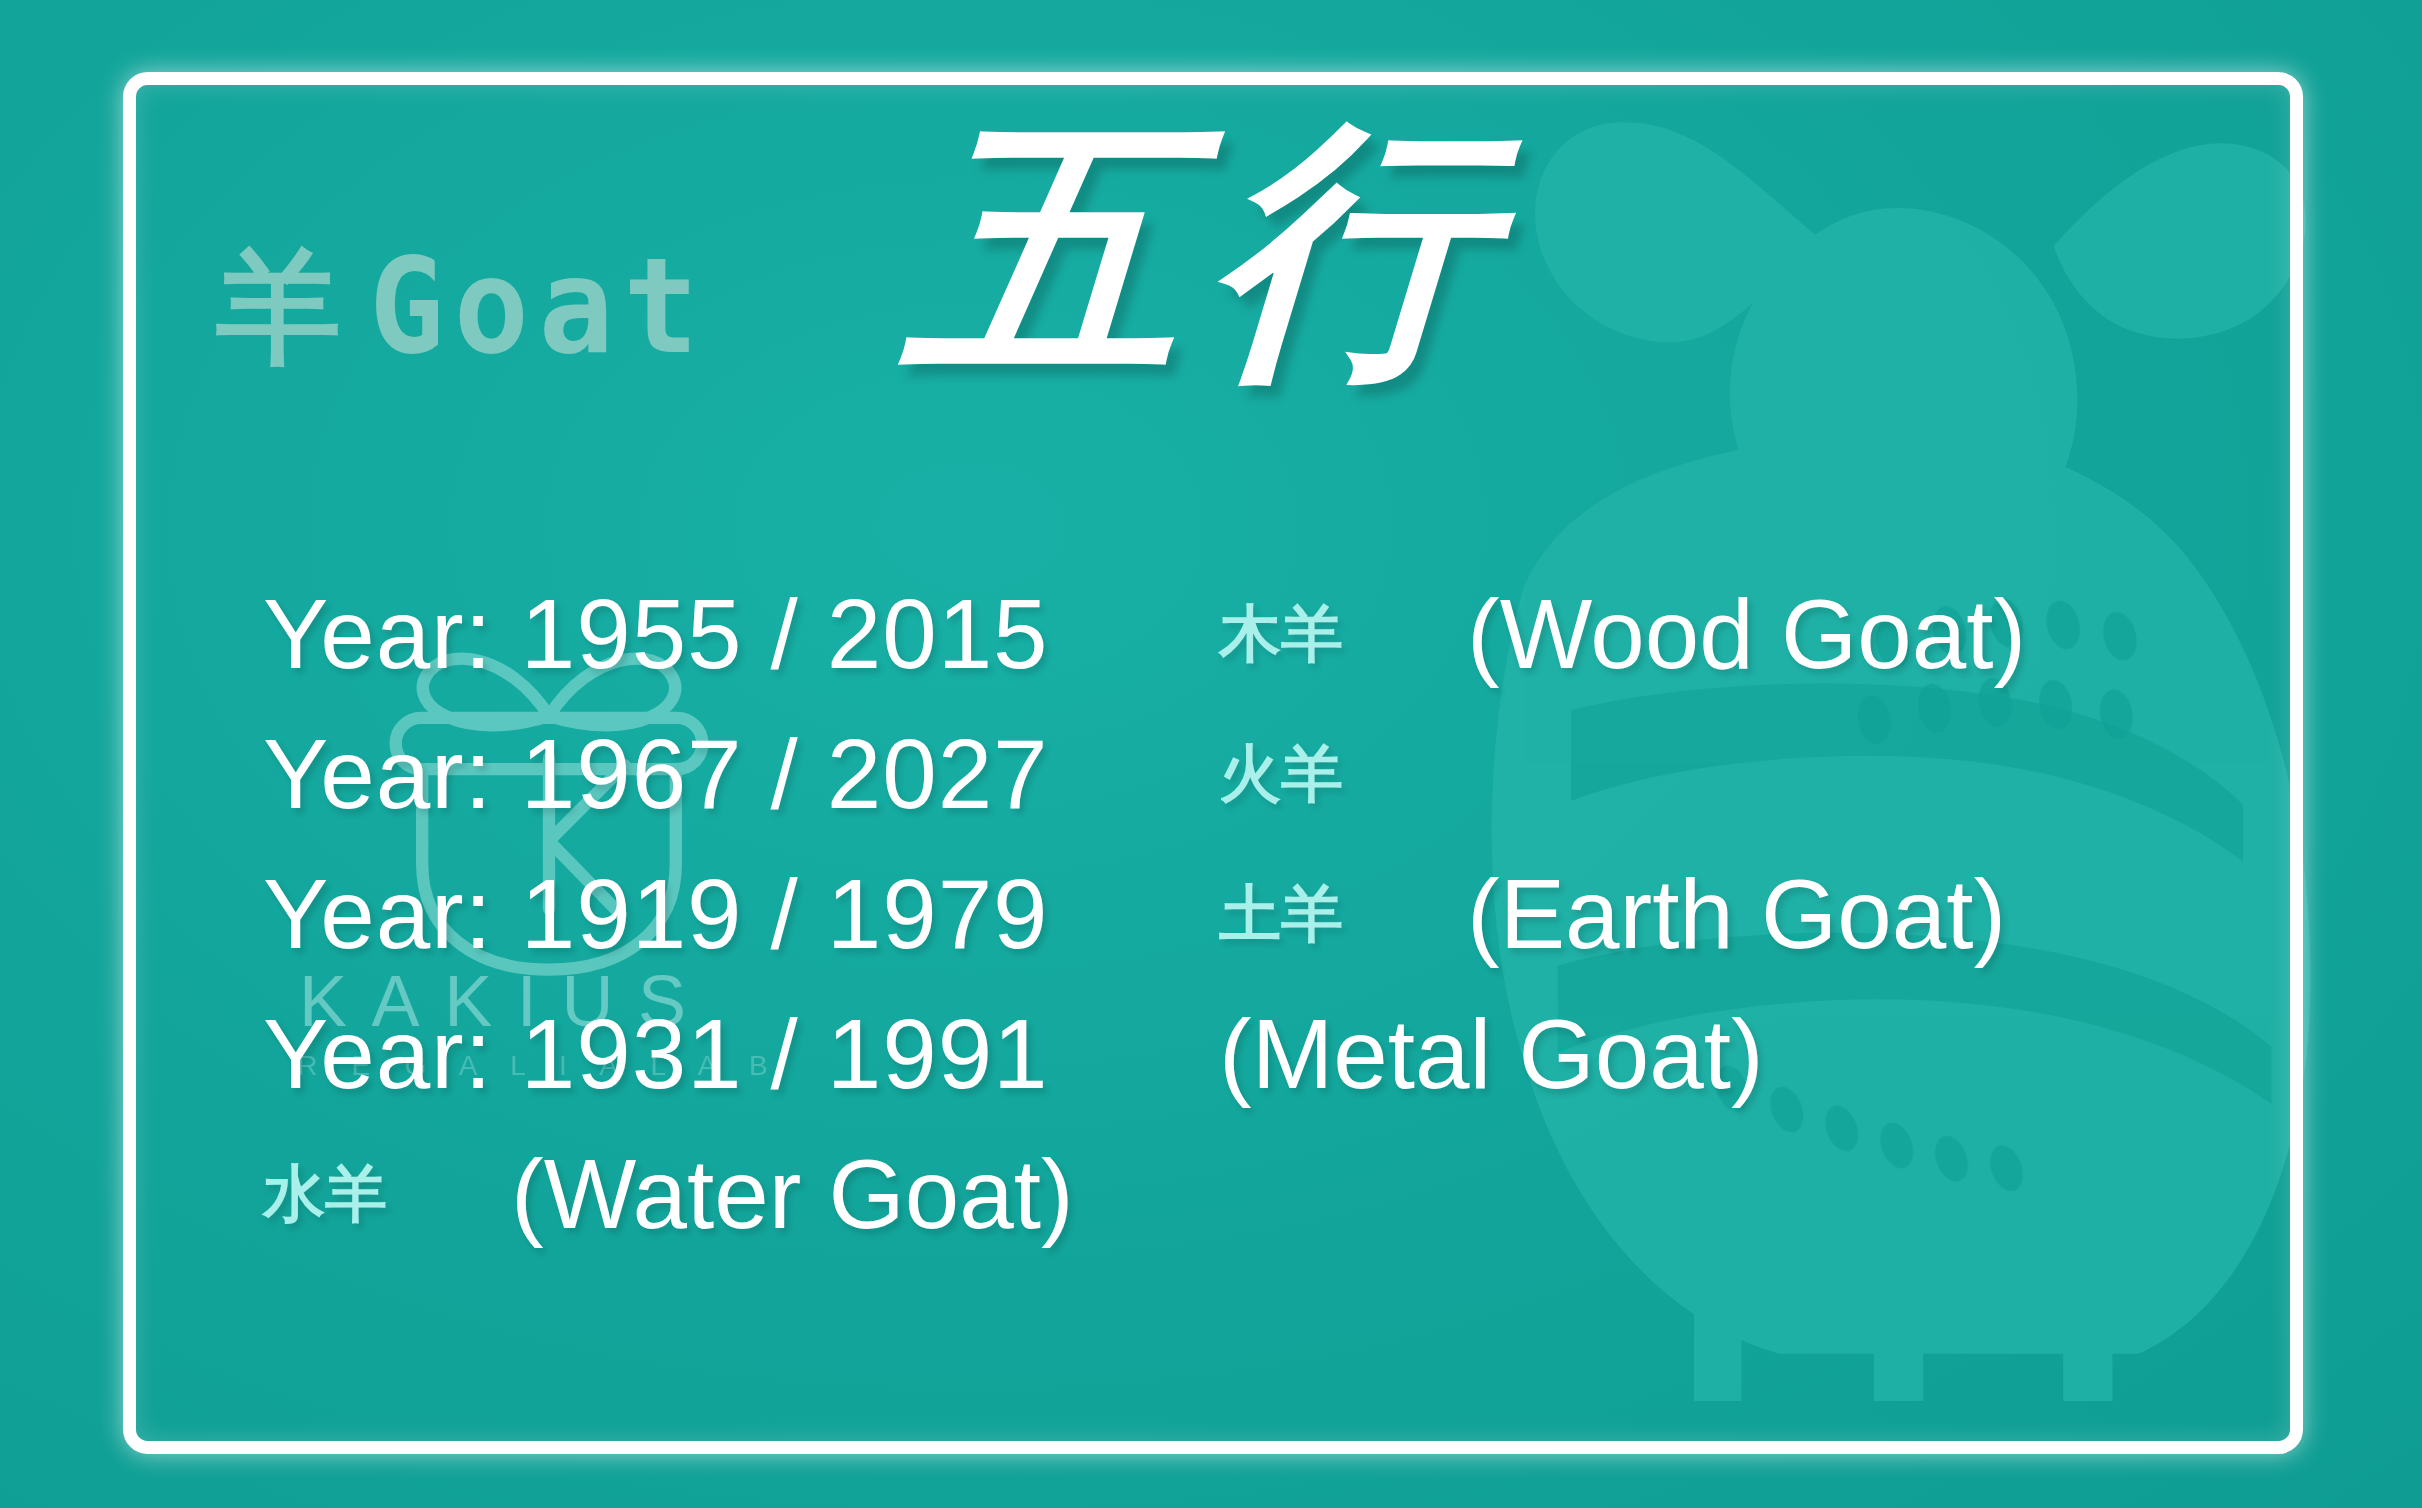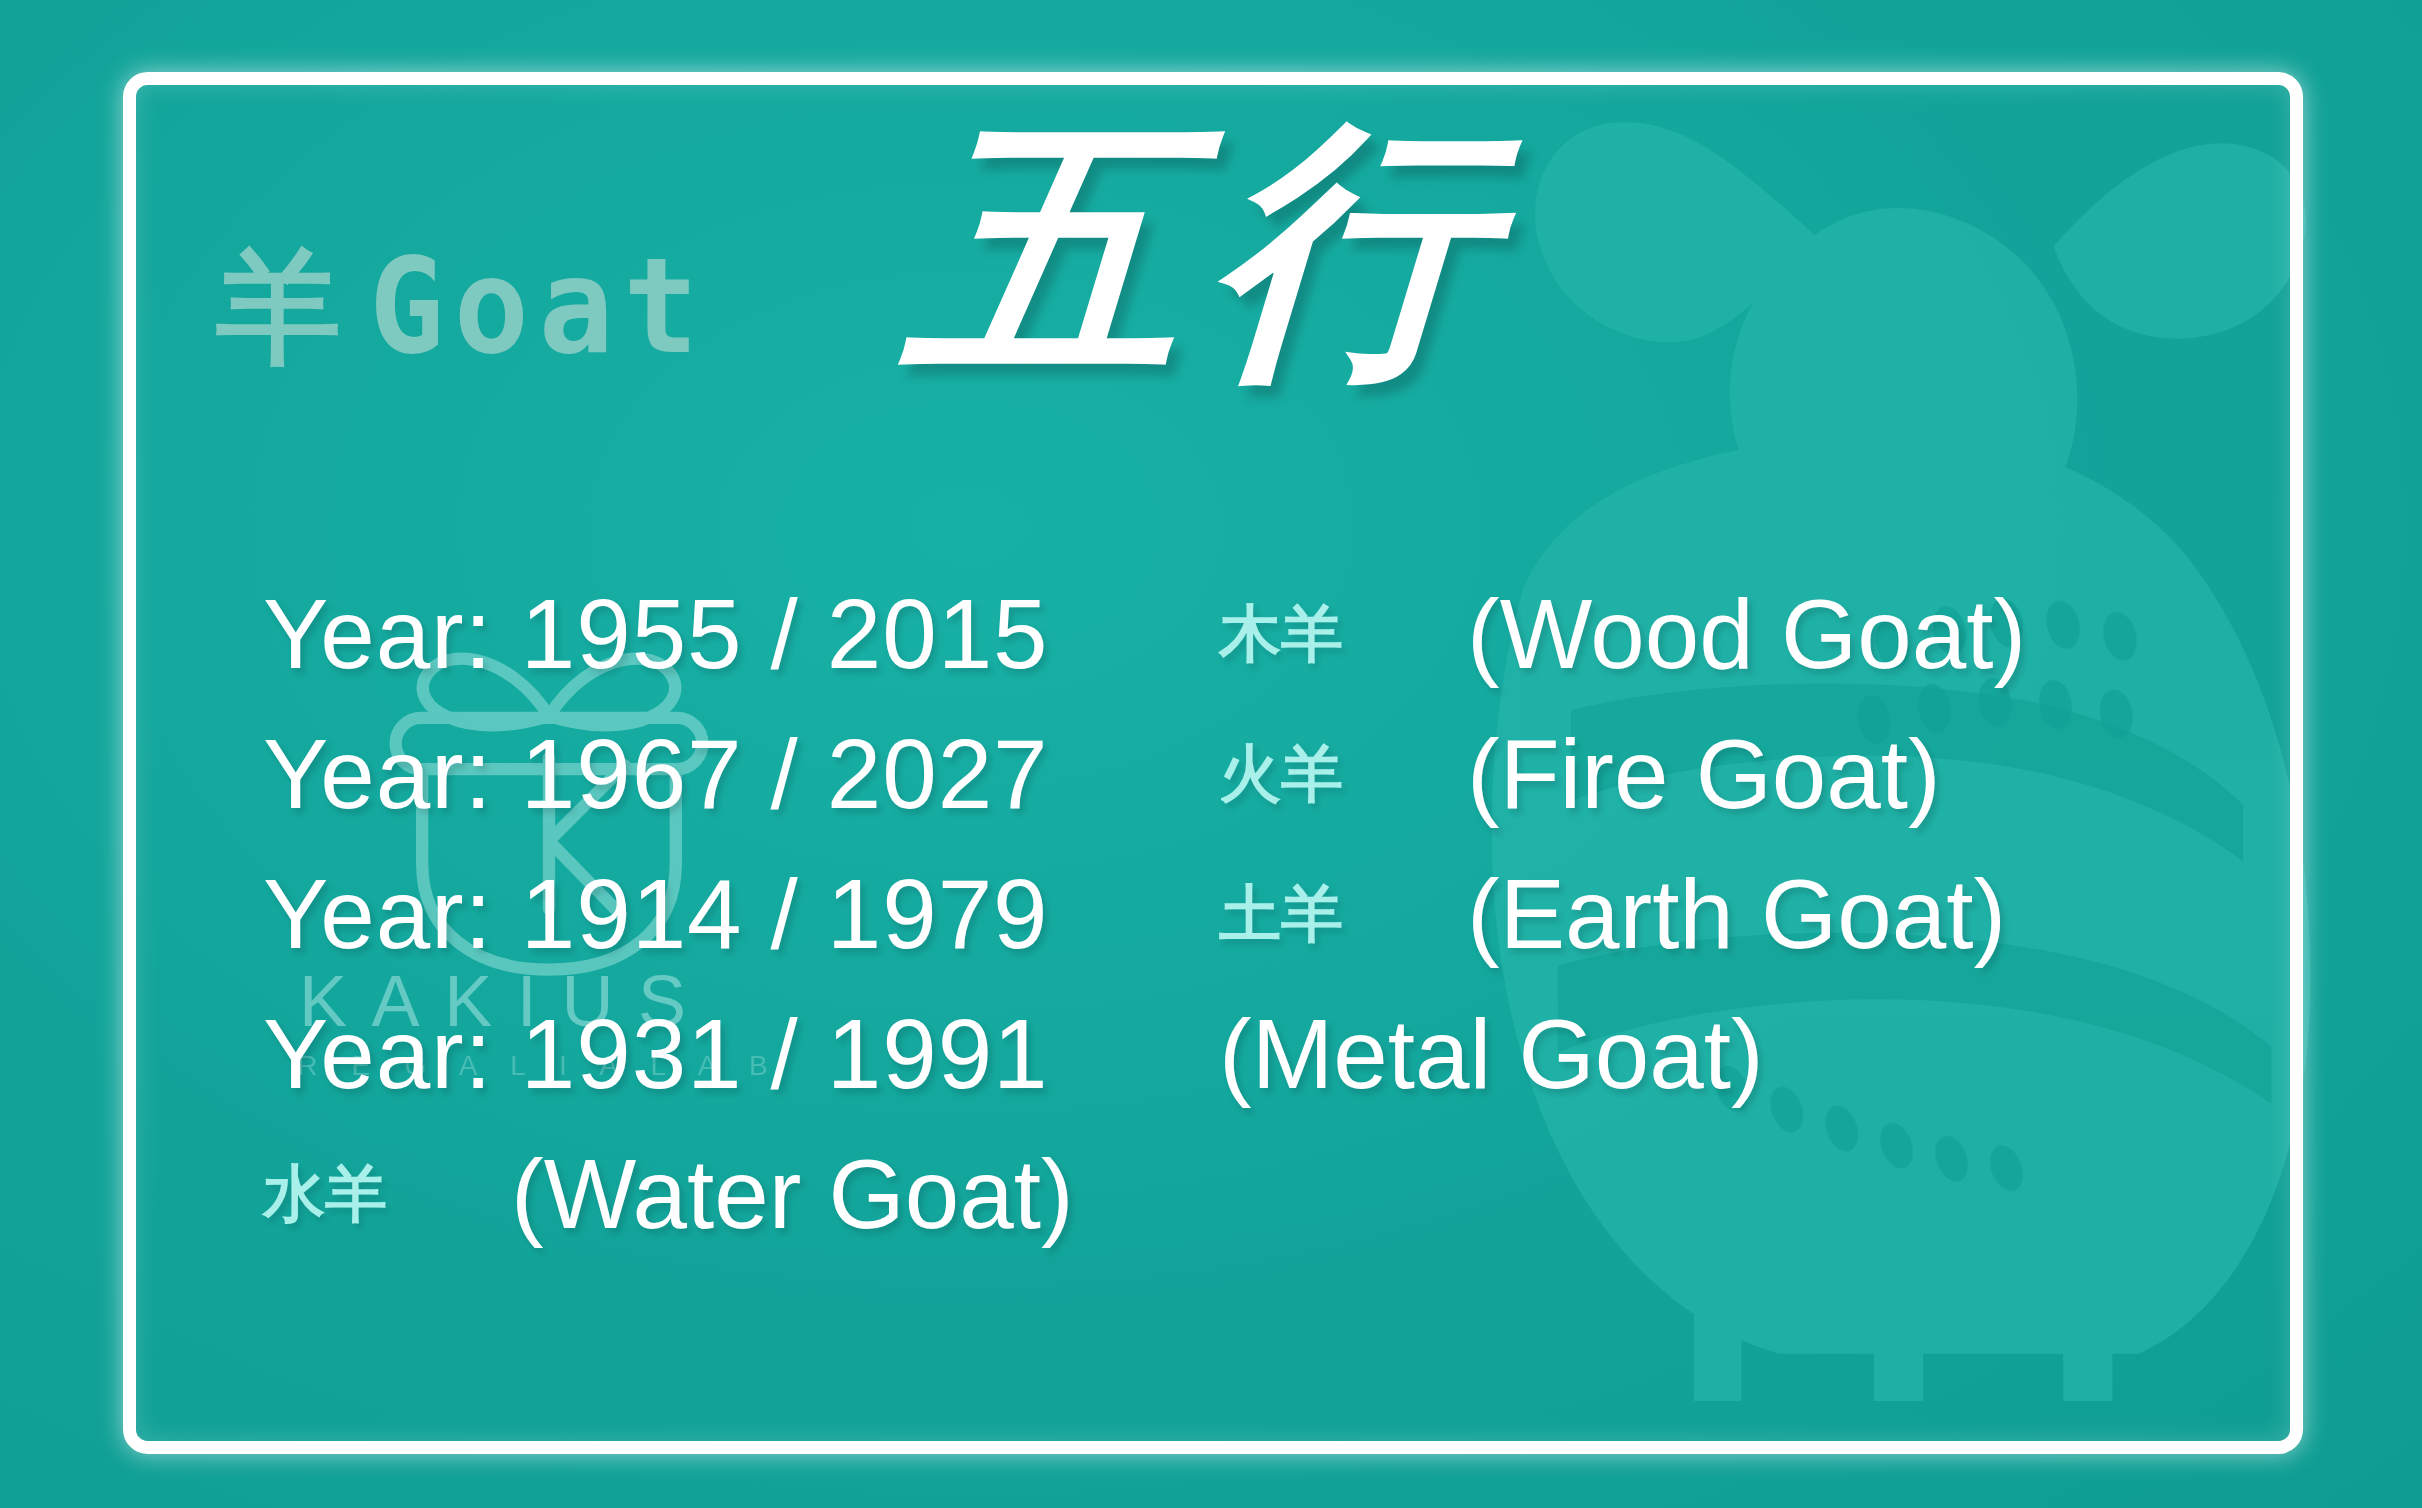--- a/index.html
+++ b/index.html
@@ -251,25 +251,24 @@
 
     <div class="row">
       <span class="row-year">Year: 1955 / 2015</span>
       <span class="row-cjk">木羊</span>
       <span class="row-en">(Wood Goat)</span>
     </div>
 
     <div class="row">
       <span class="row-year">Year: 1967 / 2027</span>
       <span class="row-cjk">火羊</span>
-      <span class="row-en">(Fire Goat)</span>
-    </div>
-
-    <div class="row">
-      <span class="row-year">Year: 1914 / 1979</span>
+    </div>
+
+    <div class="row">
+      <span class="row-year">Year: 1919 / 1979</span>
       <span class="row-cjk">土羊</span>
       <span class="row-en">(Earth Goat)</span>
     </div>
 
     <div class="row">
       <span class="row-year">Year: 1931 / 1991</span>
       <span class="row-en">(Metal Goat)</span>
     </div>
 
     <div class="row">

